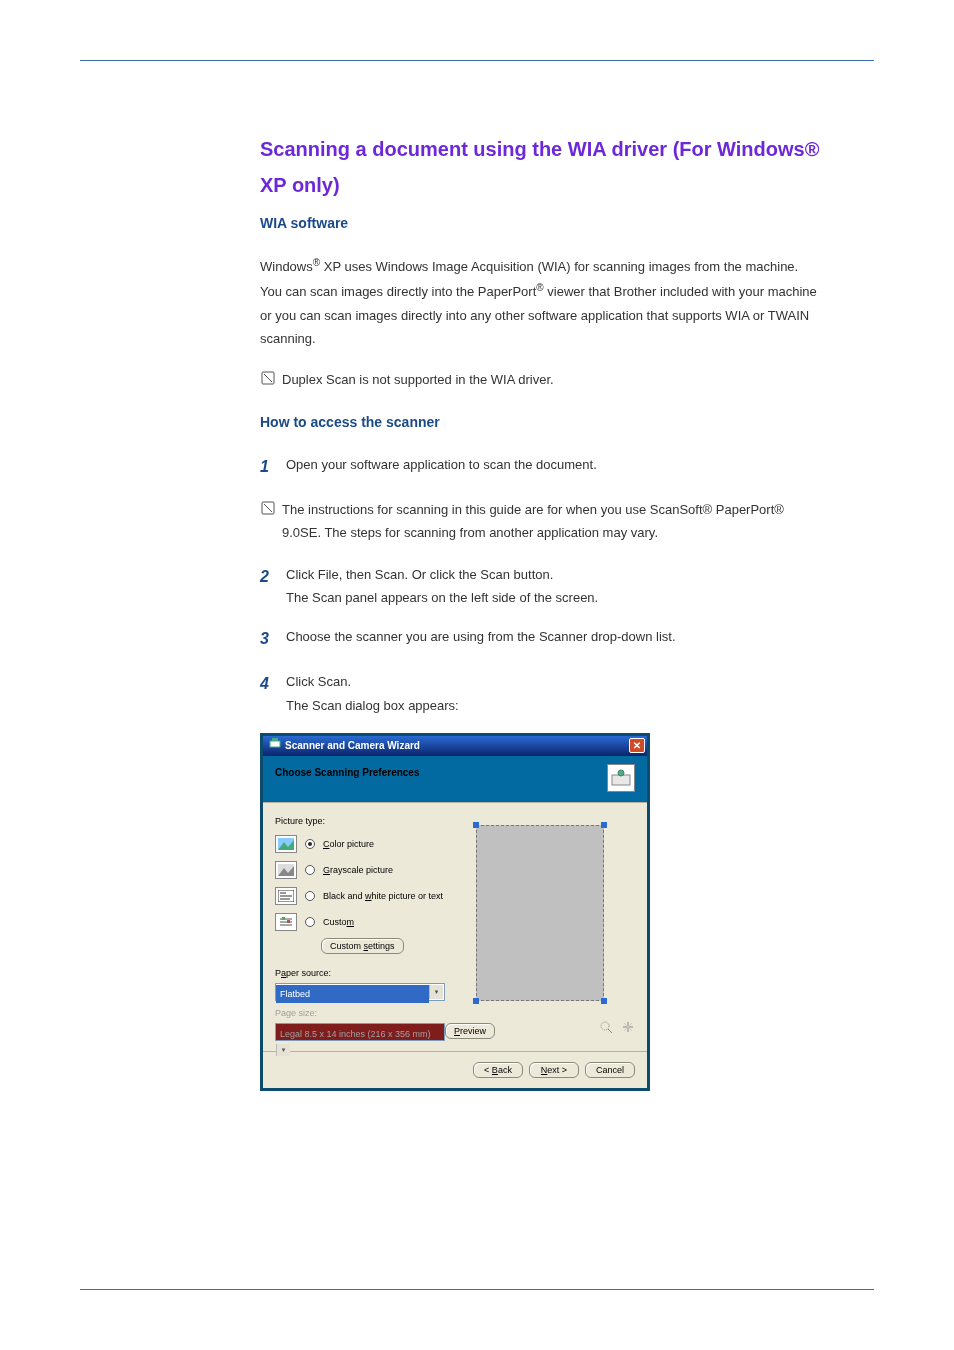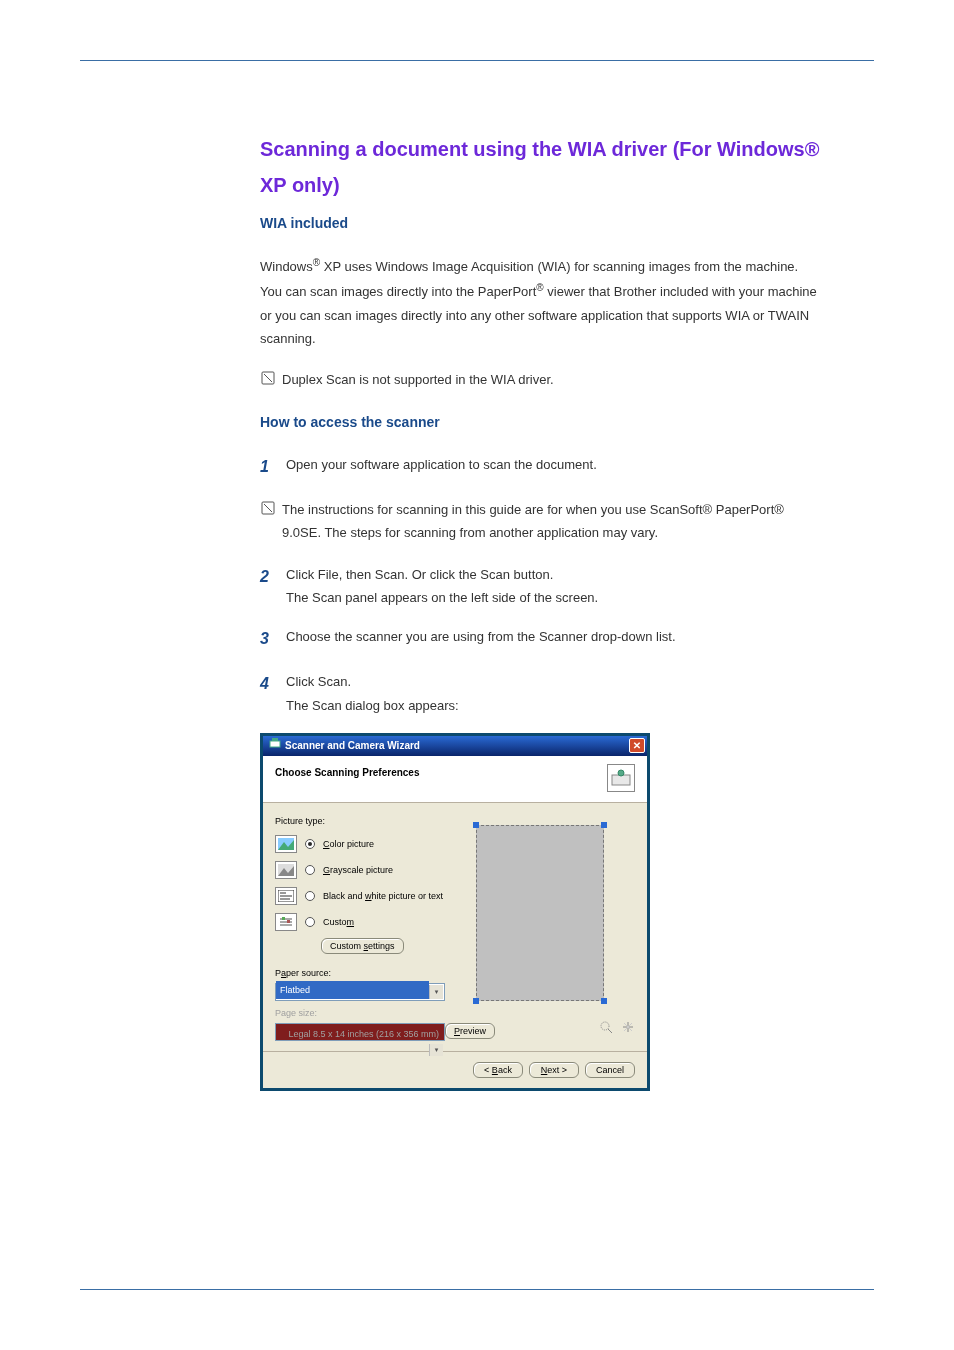--- a/index.html
+++ b/index.html
@@ -112,21 +112,21 @@
     border: 1px solid #fff;
     border-radius: 2px;
     color: #fff;
     display: flex;
     align-items: center;
     justify-content: center;
     font-weight: bold;
     font-size: 10px;
   }
   .wiz-header {
-    background: #ffffff;
+    background: #0369a1;
     padding: 8px 12px 10px 12px;
     display: flex;
     justify-content: space-between;
     border-bottom: 1px solid #b8b0a0;
   }
   .wiz-header-text { flex: 1; }
   .wiz-header-title { font-weight: bold; font-size: 10px; margin-bottom: 3px; }
   .wiz-header-sub { font-size: 9px; padding-left: 10px; line-height: 1.25; }
   .wiz-header-icon {
     width: 28px; height: 28px;
@@ -171,21 +171,21 @@
     border: 1px solid #8a8a7a;
     border-radius: 6px;
     font-size: 9px;
     padding: 2px 8px;
     box-shadow: inset 1px 1px 0 #fff;
   }
   .field-label { font-size: 9px; margin-top: 4px; margin-bottom: 2px; }
   .field-label.disabled { color: #a0a0a0; }
   .dropdown {
     display: flex;
-    align-items: flex-end;
+    align-items: flex-start;
     justify-content: space-between;
     background: #fff;
     border: 1px solid #7f9db9;
     height: 18px;
     font-size: 9px;
     padding: 1px 1px 1px 0;
   }
   .dropdown.selected .dd-text {
     background: #316ac5;
     color: #fff;
@@ -246,21 +246,21 @@
 <body>
 
 <div class="page">
   <hr class="hr-top">
   <div class="content">
 
     <div class="heading">
       <span>Scanning a document using the WIA driver (For Windows® XP only)</span>
     </div>
 
-    <div class="subheading">WIA included</div>
+    <div class="subheading">WIA software</div>
 
     <div class="para">
       <span>Windows</span><span class="reg">®</span><span> XP uses Windows Image Acquisition (WIA) for scanning images from the machine. You can scan images directly into the PaperPort</span><span class="reg">®</span><span> viewer that Brother included with your machine or you can scan images directly into any other software application that supports WIA or TWAIN scanning.</span>
     </div>
 
     <div class="note-row">
       <span class="note-icon">
         <svg width="14" height="14" viewBox="0 0 14 14">
             <rect x="1" y="1" width="12" height="12" rx="1" fill="none" stroke="#555" stroke-width="1"></rect>
             <path d="M3 3 L11 11" stroke="#555" stroke-width="1"></path>

